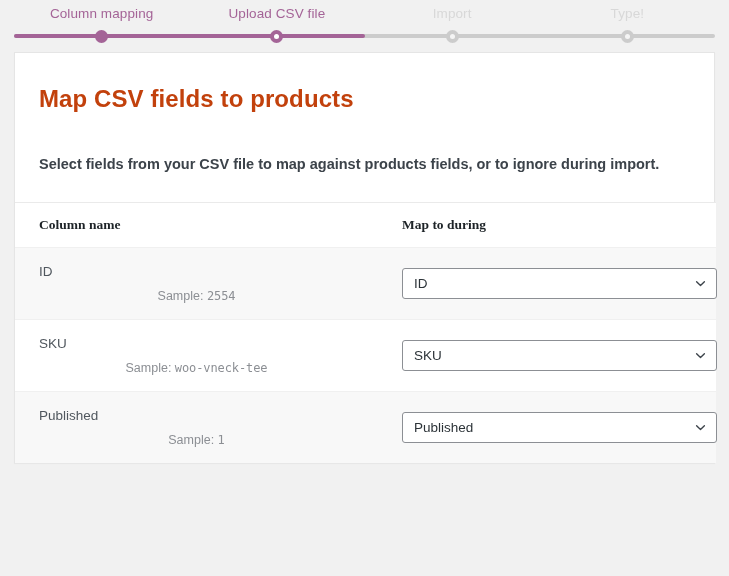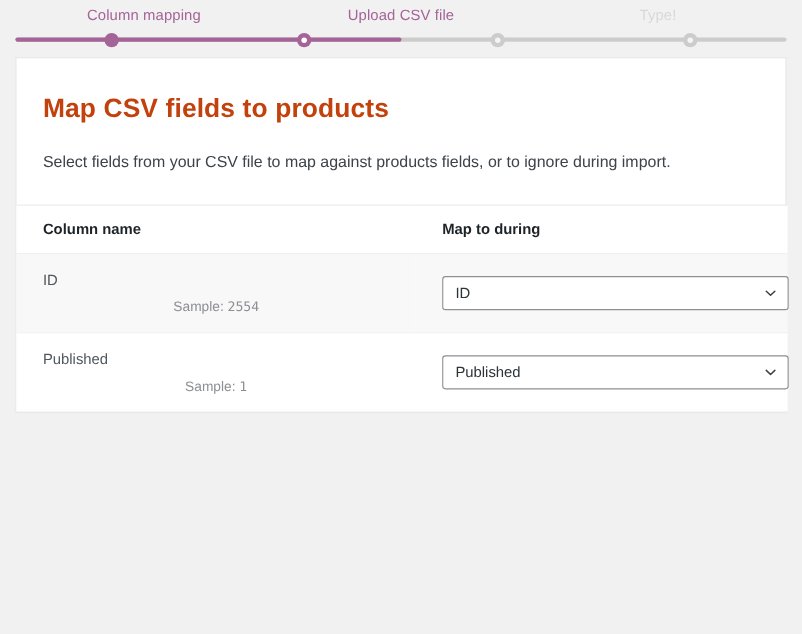--- a/index.html
+++ b/index.html
@@ -92,40 +92,42 @@
   }
   #page-title {
     margin: 0;
     font-size: 24px;
     font-weight: 700;
     color: #c2410c;
     line-height: 1.3;
     letter-spacing: .1px;
   }
   #page-subtitle {
-    margin: 24px 0 0 0;
+    margin: 40px 0 0 0;
     font-size: 14.5px;
     color: #3c434a;
     line-height: 1.5;
+    font-weight: bold;
   }
 
   
   #map-table {
     width: 100%;
     border-collapse: collapse;
     table-layout: fixed;
   }
   #map-table th {
     text-align: left;
     font-size: 13.5px;
     font-weight: bold;
     color: #1d2327;
     padding: 14px 24px 14px 24px;
     border-top: 1px solid #eaeaea;
     background: #fff;
+    font-family: Liberation Serif, serif;
   }
   #map-table th.col-name { width: 363px; }
   #map-table th.col-map  { width: 338px; }
   #map-table td {
     padding: 14px 24px;
     vertical-align: middle;
     border-top: 1px solid #f0f0f0;
     height: 67px;
   }
   #map-table tbody tr:nth-child(odd) td { background: #f8f8f8; }
@@ -180,20 +182,21 @@
   }
   .chevron svg { display: block; }
 </style>
 </head>
 <body>
 
 <div id="stepper">
   <div id="step-labels">
     <div class="step-label active">Column mapping</div>
     <div class="step-label done">Upload CSV file</div>
+    <div class="step-label todo">Import</div>
     <div class="step-label todo">Type!</div>
   </div>
   <div id="step-track">
     <div id="step-track-fill" style="width: 50%;"></div>
     <div class="step-dot done" style="left:12.5%"></div>
     <div class="step-dot active" style="left:37.5%"></div>
     <div class="step-dot todo" style="left:62.5%"></div>
     <div class="step-dot todo" style="left:87.5%"></div>
   </div>
 </div>
@@ -226,20 +229,39 @@
         <span class="chevron">
           <svg width="13" height="13" viewBox="0 0 16 16" aria-hidden="true">
             <path d="M3.2 5.8 L8 10.4 L12.8 5.8" fill="none" stroke="#3c434a" stroke-width="1.7" stroke-linecap="round" stroke-linejoin="round"></path>
           </svg>
         </span>
       </div>
     </td>
   </tr>
 
 
+  <tr>
+    <td>
+      <div class="col-label">SKU</div>
+      <div class="col-sample">
+        <span class="sample-prefix">Sample: </span>
+        <span class="sample-value">woo-vneck-tee</span>
+      </div>
+    </td>
+    <td>
+      <div class="select-wrap">
+        <div class="select-box">SKU</div>
+        <span class="chevron">
+          <svg width="13" height="13" viewBox="0 0 16 16" aria-hidden="true">
+            <path d="M3.2 5.8 L8 10.4 L12.8 5.8" fill="none" stroke="#3c434a" stroke-width="1.7" stroke-linecap="round" stroke-linejoin="round"></path>
+          </svg>
+        </span>
+      </div>
+    </td>
+  </tr>
 
 
   <tr>
     <td>
       <div class="col-label">Published</div>
       <div class="col-sample">
         <span class="sample-prefix">Sample: </span>
         <span class="sample-value">1</span>
       </div>
     </td>

